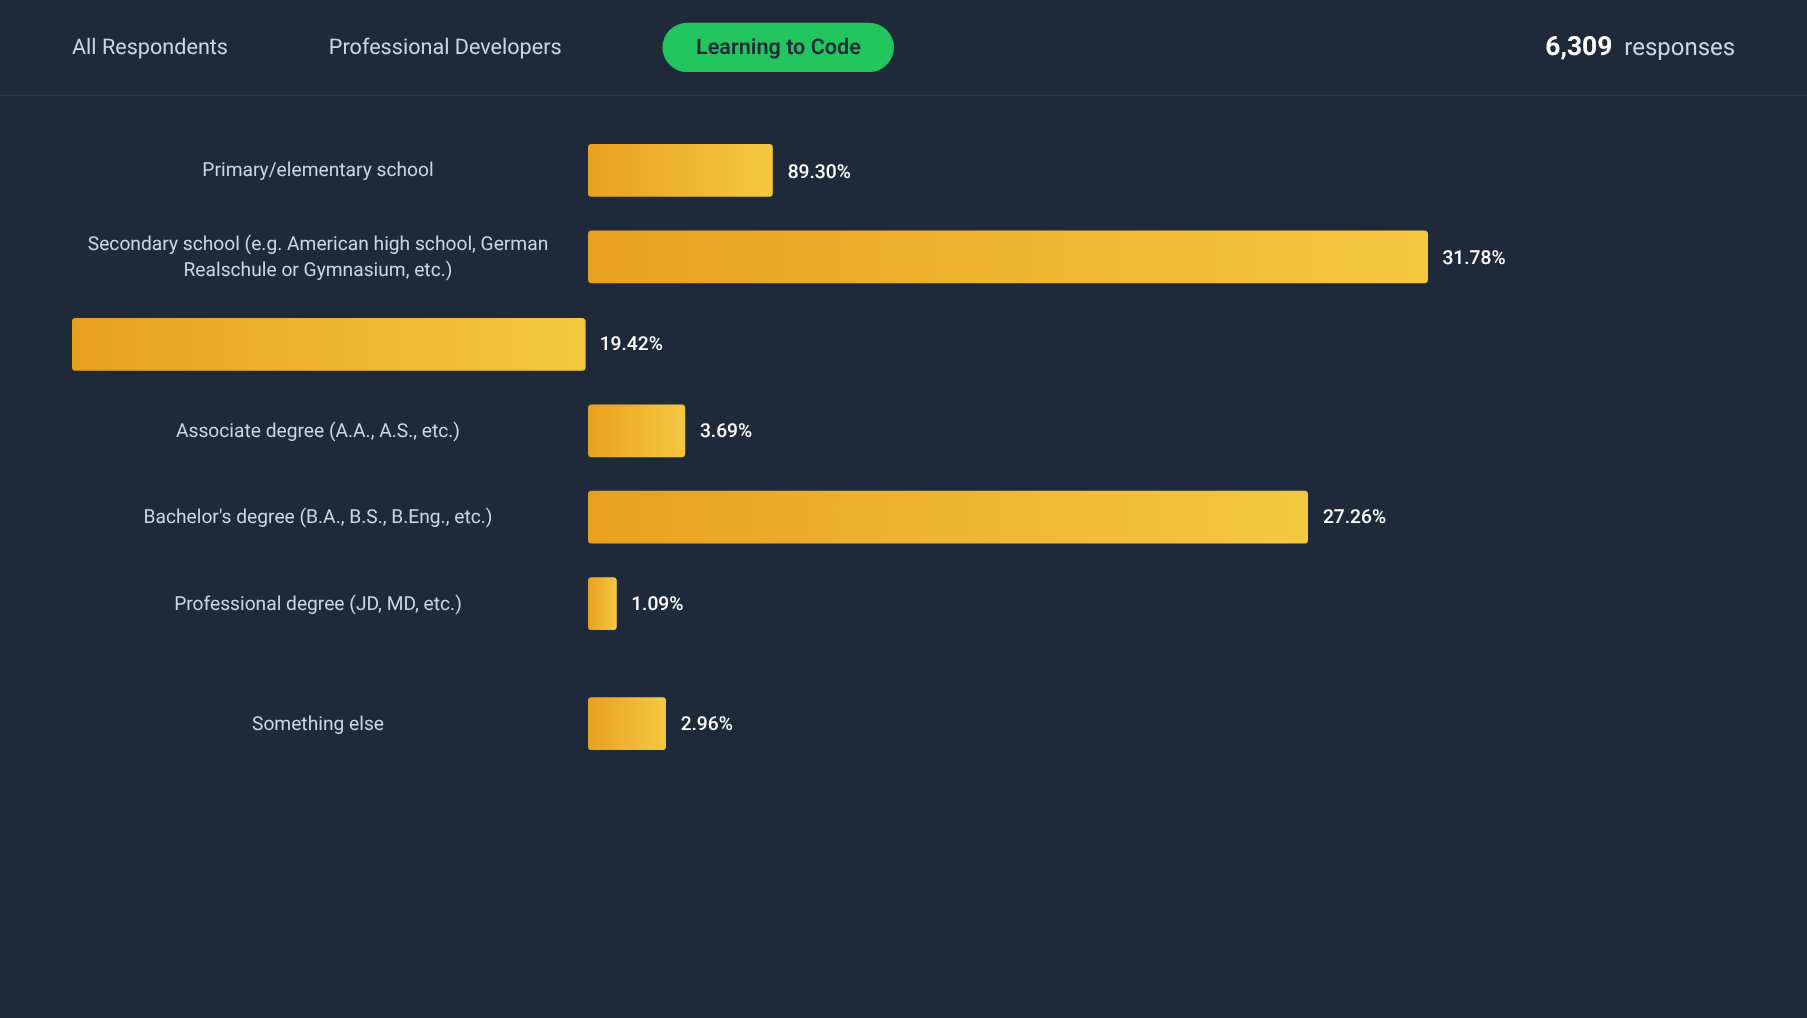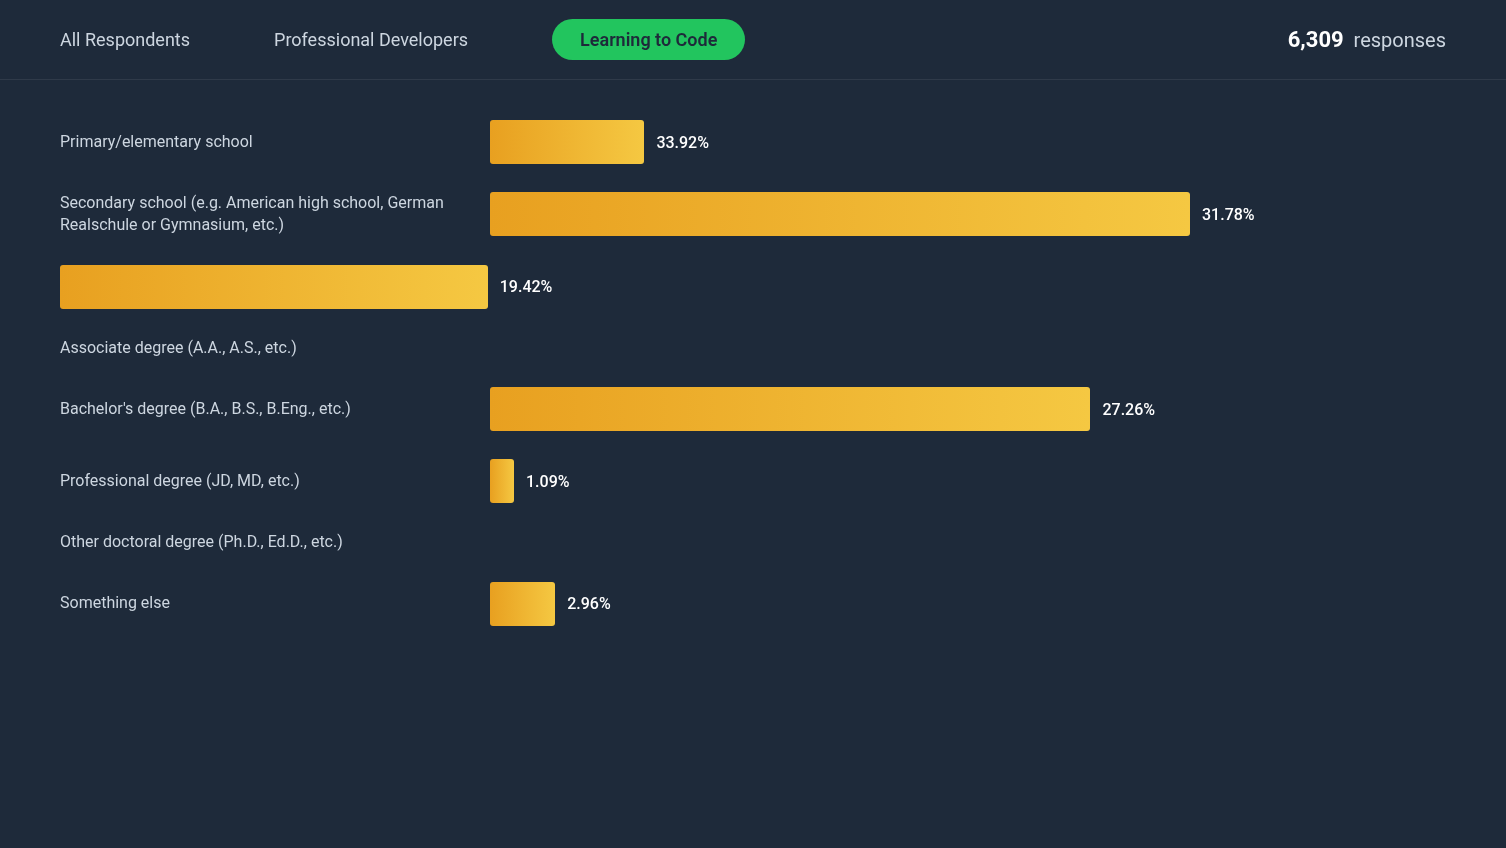--- a/index.html
+++ b/index.html
@@ -62,21 +62,21 @@
     }
 
     .chart-row {
       display: flex;
       align-items: center;
       margin-bottom: 28px;
     }
 
     .chart-label {
       width: 430px;
-      text-align: left;
+      text-align: center;
       font-size: 16px;
       color: #cdd6e0;
       padding-right: 20px;
       line-height: 1.4;
       flex-shrink: 0;
     }
 
     .bar-container {
       display: flex;
       align-items: center;
@@ -116,55 +116,58 @@
     &nbsp;<span>responses</span>
   </div>
 </header>
 
 <main class="chart-area">
   <div id="chart-rows">
       <div class="chart-row">
         <div class="chart-label">Primary/elementary school</div>
         <div class="bar-container">
           <div class="bar" style="width: 154.405px;"></div>
-          <span class="bar-value">33.92%</span>
+          <span class="bar-value">89.30%</span>
         </div>
       </div>
       <div class="chart-row">
         <div class="chart-label">Secondary school (e.g. American high school, German Realschule or Gymnasium, etc.)</div>
         <div class="bar-container">
           <div class="bar" style="width: 700px;"></div>
           <span class="bar-value">31.78%</span>
         </div>
       </div>
       <div class="chart-row">
         <div class="bar-container">
           <div class="bar" style="width: 427.753px;"></div>
           <span class="bar-value">19.42%</span>
         </div>
       </div>
       <div class="chart-row">
         <div class="chart-label">Associate degree (A.A., A.S., etc.)</div>
+        <div class="bar-container">
+          <div class="bar" style="width: 81.2775px;"></div>
+          <span class="bar-value">3.69%</span>
+        </div>
       </div>
       <div class="chart-row">
         <div class="chart-label">Bachelor's degree (B.A., B.S., B.Eng., etc.)</div>
         <div class="bar-container">
           <div class="bar" style="width: 600.441px;"></div>
           <span class="bar-value">27.26%</span>
         </div>
       </div>
       <div class="chart-row">
         <div class="chart-label">Professional degree (JD, MD, etc.)</div>
         <div class="bar-container">
           <div class="bar" style="width: 24.0088px;"></div>
           <span class="bar-value">1.09%</span>
         </div>
       </div>
       <div class="chart-row">
-        <div class="chart-label">Other doctoral degree (Ph.D., Ed.D., etc.)</div>
       </div>
       <div class="chart-row">
         <div class="chart-label">Something else</div>
         <div class="bar-container">
           <div class="bar" style="width: 65.1982px;"></div>
           <span class="bar-value">2.96%</span>
         </div>
       </div>
     </div>
 </main>

